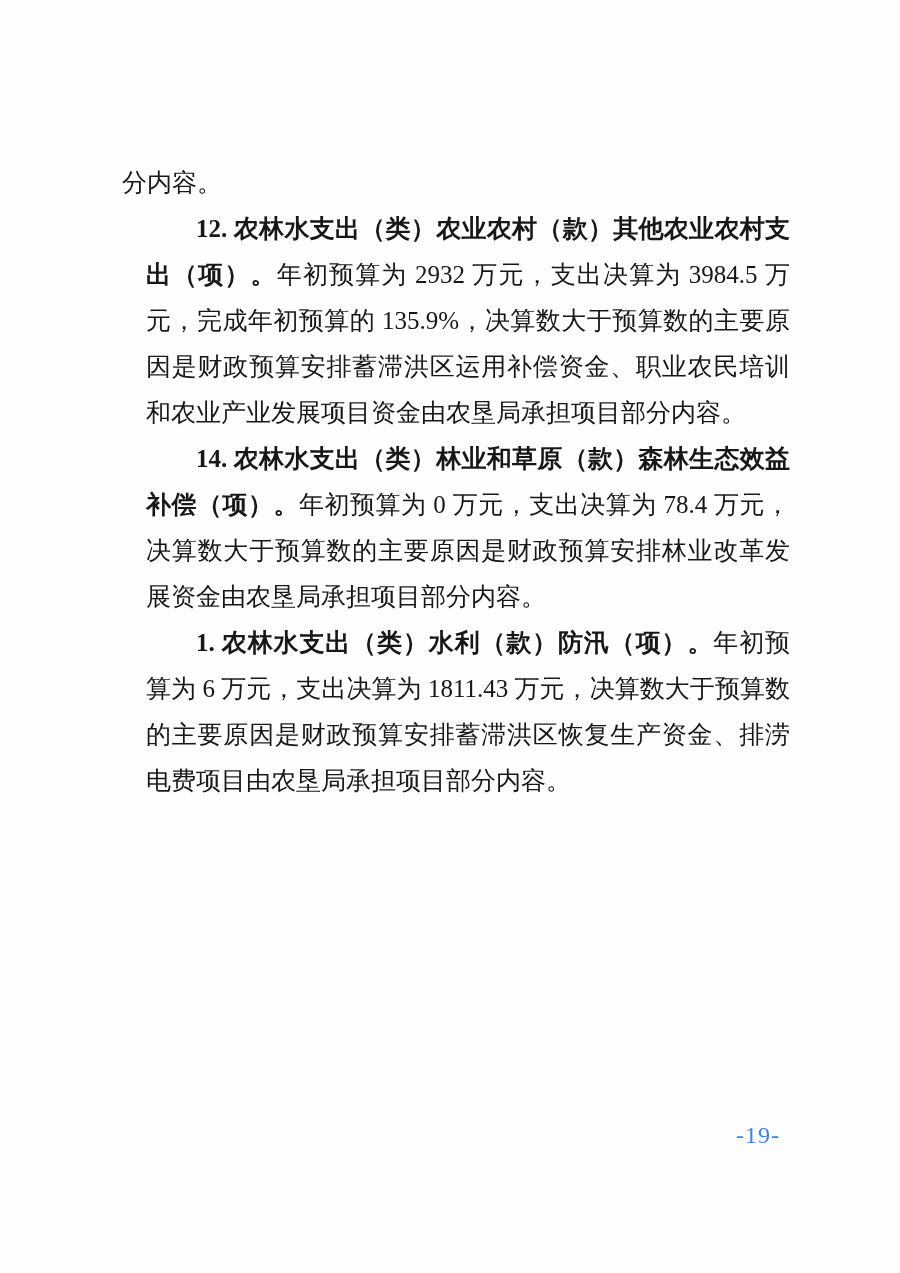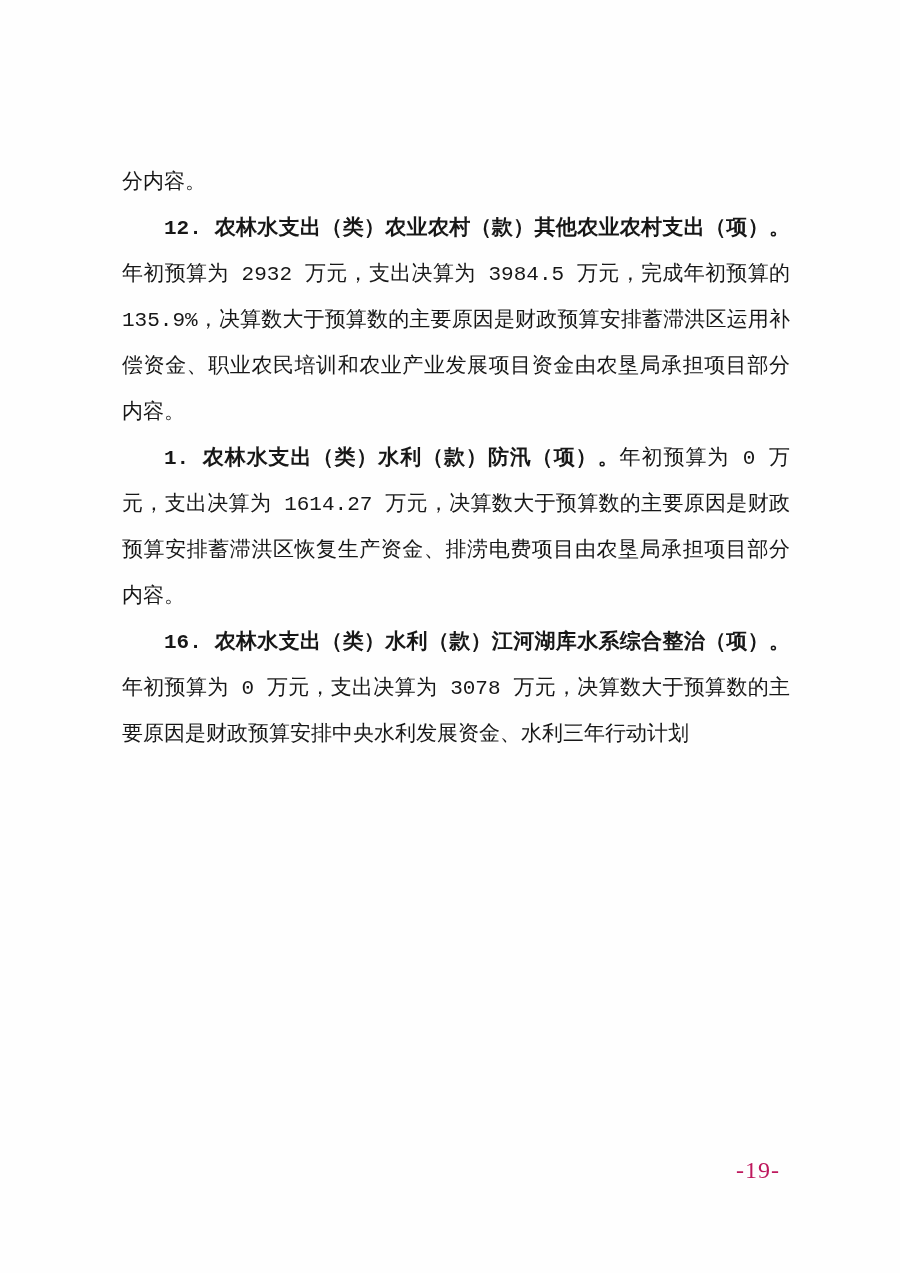--- a/index.html
+++ b/index.html
@@ -14,66 +14,66 @@
     background: #fefefe;
     color: #171717;
     font-family: "Liberation Serif", "DejaVu Serif", serif;
     overflow: hidden;
   }
   .body-text {
     position: absolute;
     left: 122px;
     top: 160px;
     width: 668px;
-    font-size: 21px;
+    font-size: 25px;
     line-height: 46px;
     text-align: justify;
     text-justify: inter-character;
-    font-family: Liberation Mono, monospace;
   }
   .para {
     margin: 0;
     padding: 0;
   }
   .para.item {
     text-indent: 2em;
+    margin-left: 24px;
   }
   .para.continuation {
     text-indent: 0;
   }
   .item-heading {
     font-weight: 700;
   }
   .item-body {
     font-weight: 400;
   }
   .page-number {
     position: absolute;
-    top: 1155px;
+    top: 1120px;
     left: 736px;
     font-size: 24px;
     line-height: 30px;
     letter-spacing: 1px;
-    color: #be185d;
+    color: #3b82f6;
   }
 </style>
 </head>
 <body>
 
 <div class="page">
 
   <div class="body-text">
 
     <p class="para continuation"><span>分内容。</span></p>
 
     <p class="para item"><span class="item-heading">12. 农林水支出（类）农业农村（款）其他农业农村支出（项）。</span><span class="item-body">年初预算为 2932 万元，支出决算为 3984.5 万元，完成年初预算的 135.9%，决算数大于预算数的主要原因是财政预算安排蓄滞洪区运用补偿资金、职业农民培训和农业产业发展项目资金由农垦局承担项目部分内容。</span></p>
 
 
+    <p class="para item"><span class="item-heading">14. 农林水支出（类）林业和草原（款）森林生态效益补偿（项）。</span><span class="item-body">年初预算为 0 万元，支出决算为 78.4 万元，决算数大于预算数的主要原因是财政预算安排林业改革发展资金由农垦局承担项目部分内容。</span></p>
 
-    <p class="para item"><span class="item-heading">1. 农林水支出（类）水利（款）防汛（项）。</span><span class="item-body">年初预算为 0 万元，支出决算为 1614.27 万元，决算数大于预算数的主要原因是财政预算安排蓄滞洪区恢复生产资金、排涝电费项目由农垦局承担项目部分内容。</span></p>
+    <p class="para item"><span class="item-heading">1. 农林水支出（类）水利（款）防汛（项）。</span><span class="item-body">年初预算为 6 万元，支出决算为 1811.43 万元，决算数大于预算数的主要原因是财政预算安排蓄滞洪区恢复生产资金、排涝电费项目由农垦局承担项目部分内容。</span></p>
 
-    <p class="para item"><span class="item-heading">16. 农林水支出（类）水利（款）江河湖库水系综合整治（项）。</span><span class="item-body">年初预算为 0 万元，支出决算为 3078 万元，决算数大于预算数的主要原因是财政预算安排中央水利发展资金、水利三年行动计划</span></p>
 
   </div>
 
   <div class="page-number">-19-</div>
 
 </div>
 
 </body></html>

